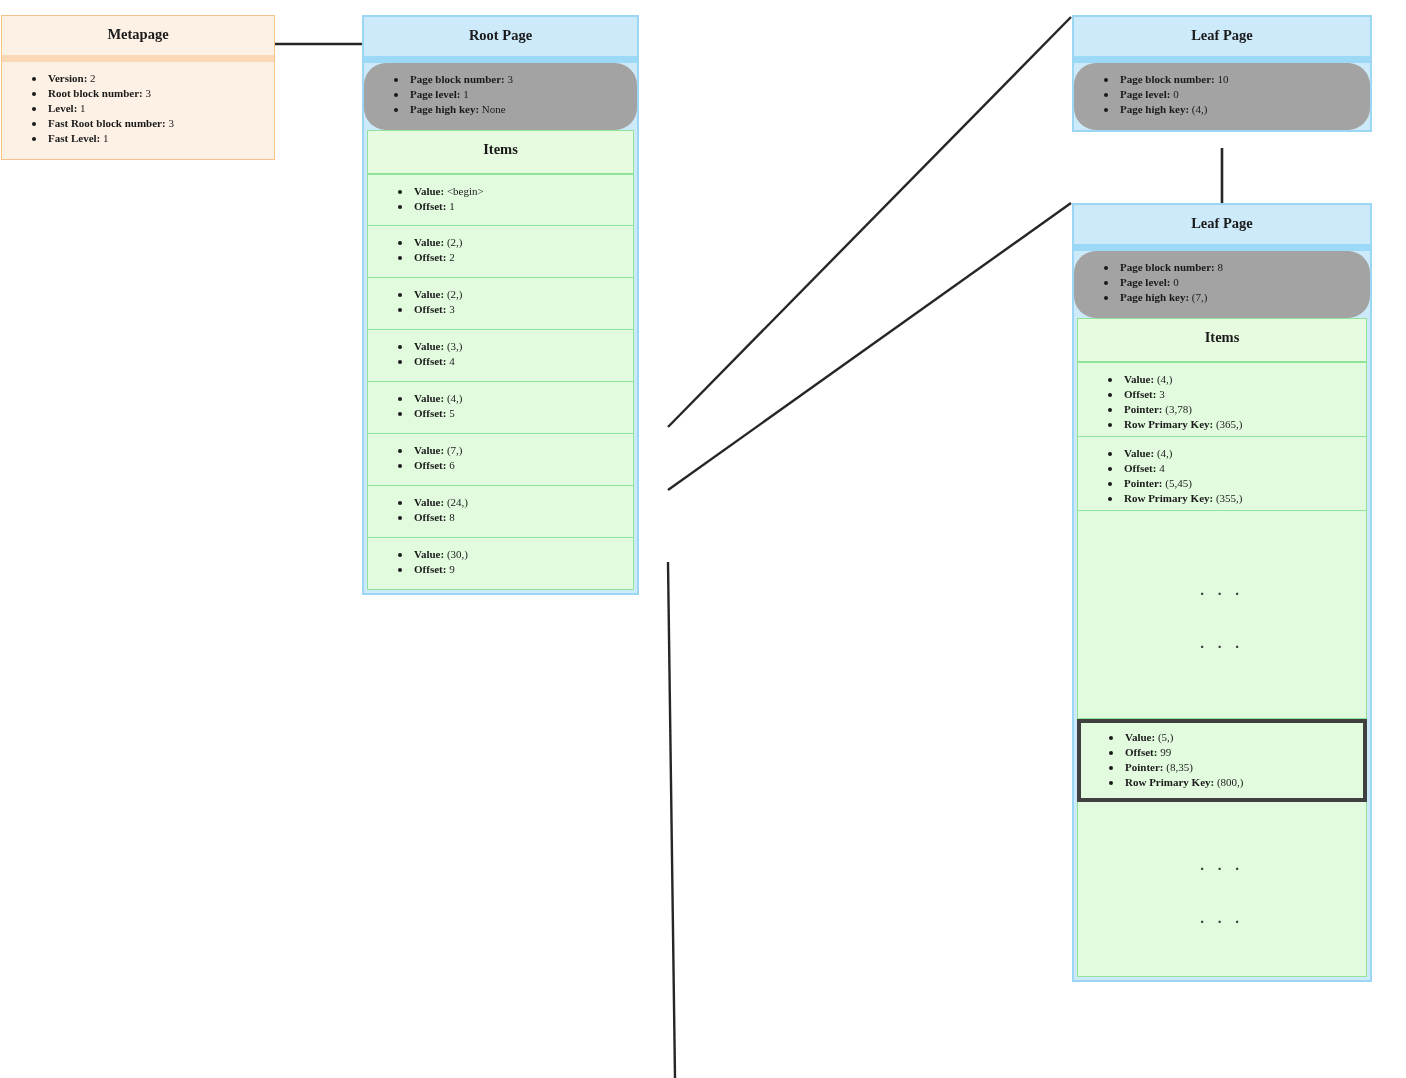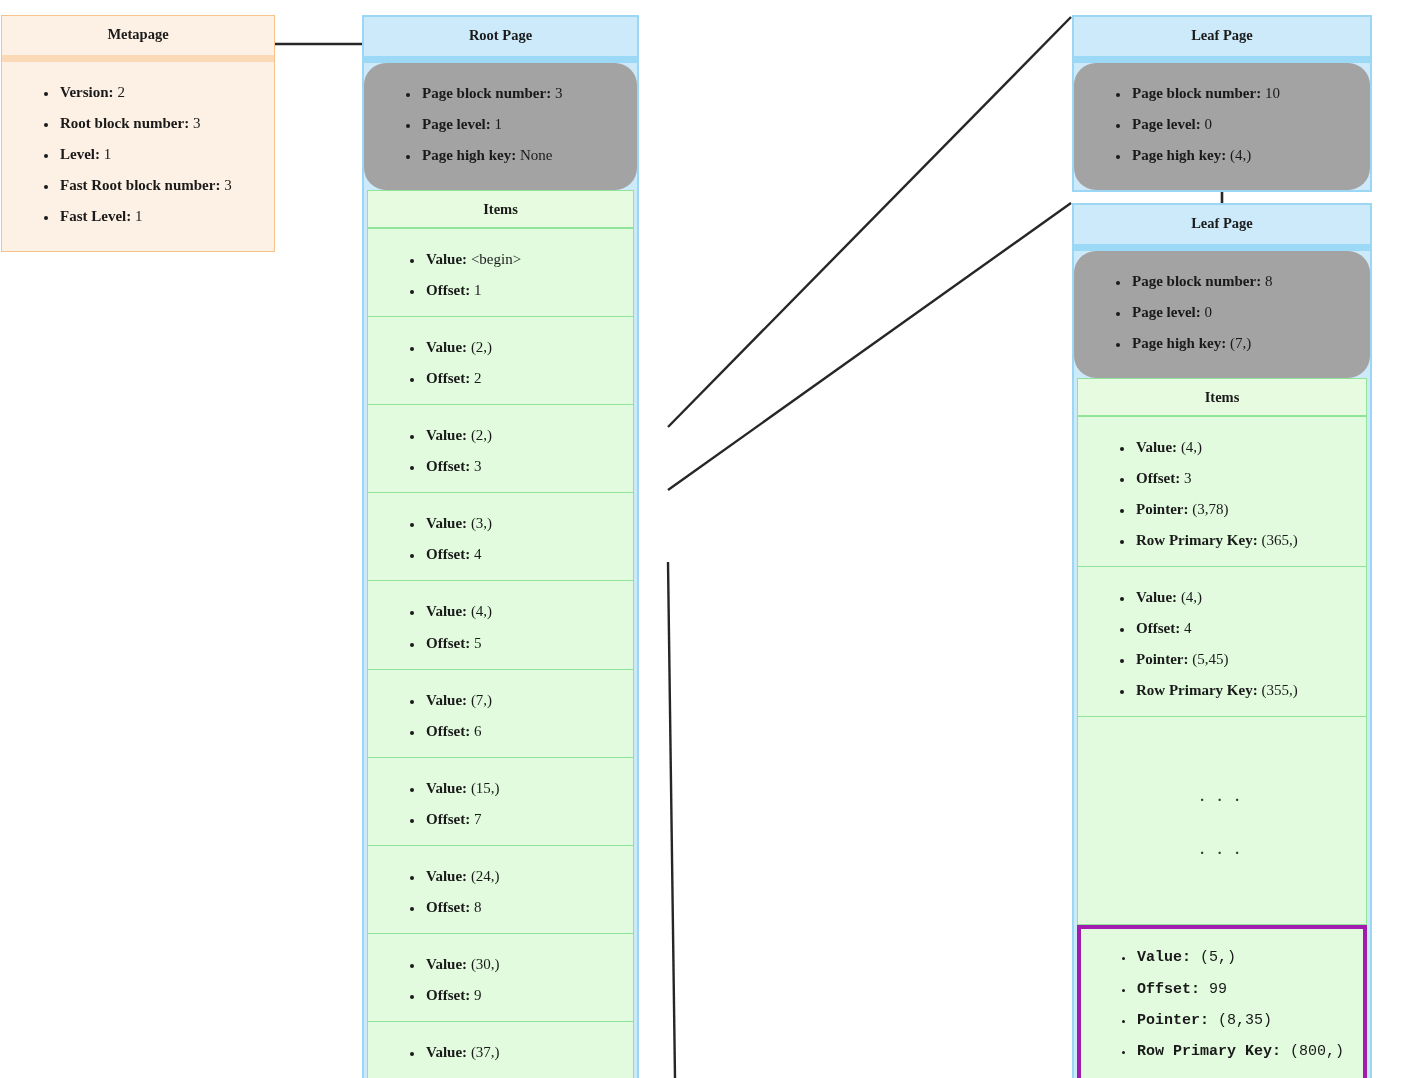--- a/index.html
+++ b/index.html
@@ -17,21 +17,21 @@
 
   .node .title{
     text-align:center;font-weight:bold;font-size:14.5px;
     padding:11px 6px 12px 6px;line-height:1.1;
   }
   .node .sep{height:7px;}
   .node .attrs{padding:9px 6px 13px 6px;}
 
   ul.kv{margin:0;padding:0 0 0 38px;list-style:disc;}
   ul.kv li{
-    font-size:15px;line-height:1.27;margin:12px;padding:0 0 0 2px;
+    font-size:11px;line-height:1.27;margin:0;padding:0 0 0 2px;
   }
   ul.kv li .k{font-weight:bold;}
   ul.kv li .v{font-weight:normal;}
   ul.kv::marker{}
   ul.kv li::marker{font-size:12px;}
 
   
   .meta{
     left:1px;top:15px;width:274px;
     background:#fdf0e4;border:1.5px solid #f6c28b;
@@ -45,32 +45,31 @@
     background:#cdeafb;border:2px solid #9bd7f5;
   }
   .page .title{background:#cdeafb;}
   .page .sep{background:#9cd9f7;}
   .page .attrs{background:#a3a3a3;border-radius:22px;}
 
   .items-wrap{padding:0 3px 3px 3px;background:#cdeafb;}
   .items-head{
     background:#e7fbe0;border:1.5px solid #8fe49a;
     text-align:center;font-weight:bold;font-size:14.5px;
-    padding:10px 4px 9px 4px;
+    padding:10px 4px 15px 4px;
   }
   .item{
     background:#e2fbdf;border:1.5px solid #8fe49a;border-top:none;
     padding:9px 4px 4px 4px;min-height:52px;box-sizing:border-box;
   }
   .items-head + .item{border-top:1.5px solid #8fe49a;}
   .item ul.kv{padding-left:40px;}
   .item.highlight{
-    border:4px solid #a21caf;
+    border:4px solid #404040;
     padding:7px 2px 9px 2px;
-    font-family:Liberation Mono, monospace;
   }
   .item.ellipsis{
     text-align:center;display:flex;flex-direction:column;
     align-items:center;justify-content:center;
     gap:36px;color:#3a3a3a;letter-spacing:5px;
     font-size:15px;font-weight:bold;
   }
 
   
   .root{left:362px;top:15px;width:277px;}
@@ -148,40 +147,28 @@
         </ul>
       </div>
       <div class="item">
         <ul class="kv">
           <li><span class="k">Value:</span> <span class="v">(7,)</span></li>
           <li><span class="k">Offset:</span> <span class="v">6</span></li>
         </ul>
       </div>
       <div class="item">
         <ul class="kv">
-          <li><span class="k">Value:</span> <span class="v">(15,)</span></li>
-          <li><span class="k">Offset:</span> <span class="v">7</span></li>
-        </ul>
-      </div>
-      <div class="item">
-        <ul class="kv">
           <li><span class="k">Value:</span> <span class="v">(24,)</span></li>
           <li><span class="k">Offset:</span> <span class="v">8</span></li>
         </ul>
       </div>
       <div class="item">
         <ul class="kv">
           <li><span class="k">Value:</span> <span class="v">(30,)</span></li>
           <li><span class="k">Offset:</span> <span class="v">9</span></li>
-        </ul>
-      </div>
-      <div class="item">
-        <ul class="kv">
-          <li><span class="k">Value:</span> <span class="v">(37,)</span></li>
-          <li><span class="k">Offset:</span> <span class="v">10</span></li>
         </ul>
       </div>
     </div>
   </div>
 
   <div class="node page leaf-a">
     <div class="title">Leaf Page</div>
     <div class="sep"></div>
     <div class="attrs">
       <ul class="kv">

